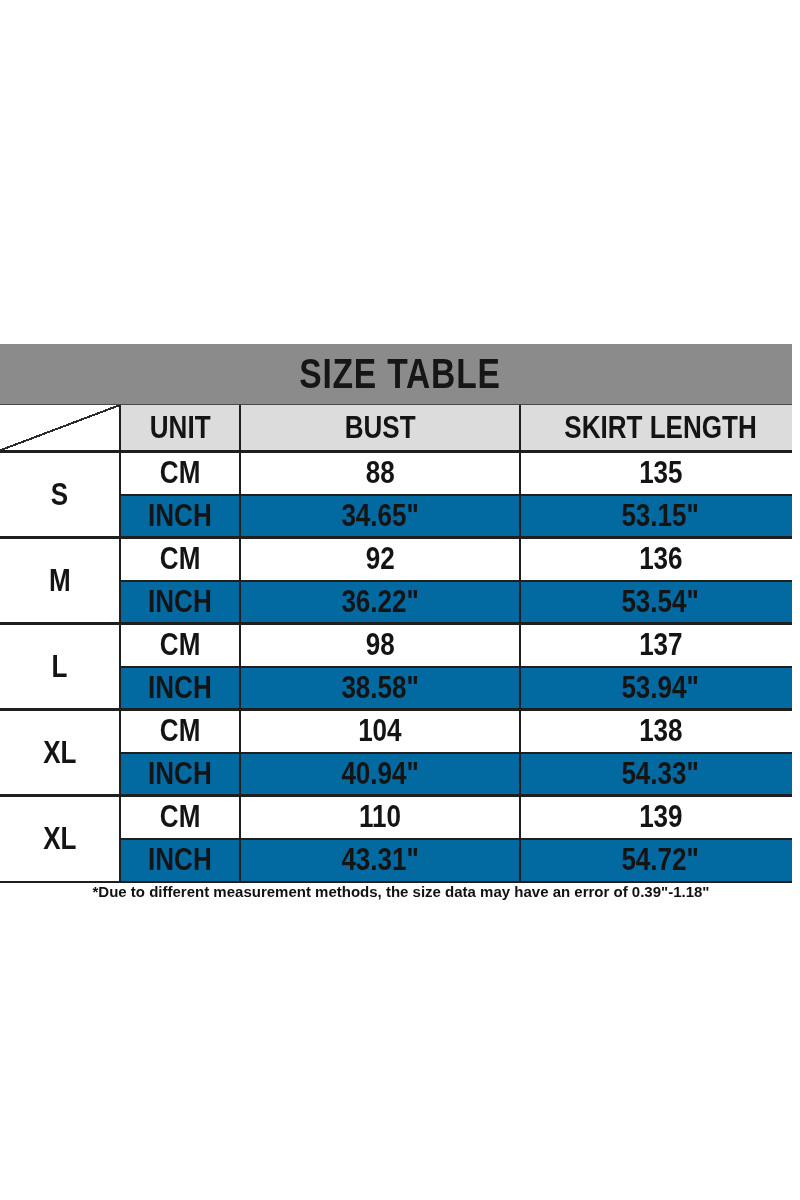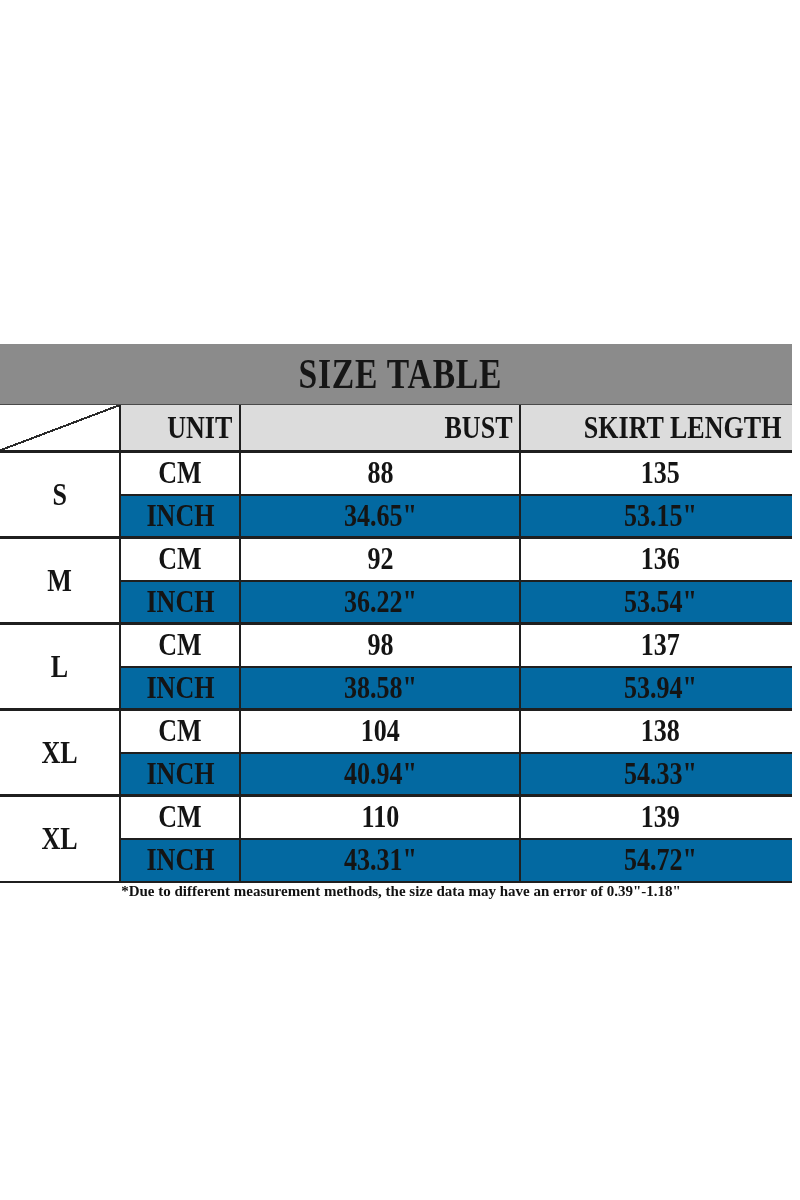--- a/index.html
+++ b/index.html
@@ -1,21 +1,21 @@
 <!DOCTYPE html>
 <html><head>
 <meta charset="utf-8">
 <style>
   html, body { margin: 0; padding: 0; background: #ffffff; }
   .page {
     position: relative;
     width: 792px;
     height: 1200px;
     background: #ffffff;
-    font-family: Liberation Serif, serif;
+    font-family: Liberation Sans, sans-serif;
     color: #151515;
     overflow: hidden;
   }
   .chart-block {
     position: absolute;
     top: 344px;
     left: 0;
     width: 800px;
   }
   .title-band {
@@ -64,21 +64,20 @@
   table.size-table th:first-child,
   table.size-table td.edge-left { border-left: none; }
   table.size-table th:last-child,
   table.size-table td:last-child { border-right: none; }
   table.size-table thead th {
     background: #dcdcdc;
     height: 45px;
     border-top: none;
     border-bottom: 3px solid #1f1f1f;
     font-size: 31px;
-    text-align: right;
   }
   table.size-table thead th.diag-cell {
     background:
       linear-gradient(to bottom right,
         rgba(0,0,0,0) 49.2%, #2a2a2a 49.2%, #2a2a2a 51.6%, rgba(0,0,0,0) 51.6%)
       #ffffff;
   }
   table.size-table tbody tr { height: 43px; }
   table.size-table tbody tr.row-cm td { background: #ffffff; }
   table.size-table tbody tr.row-inch td { background: #0369a1; }

